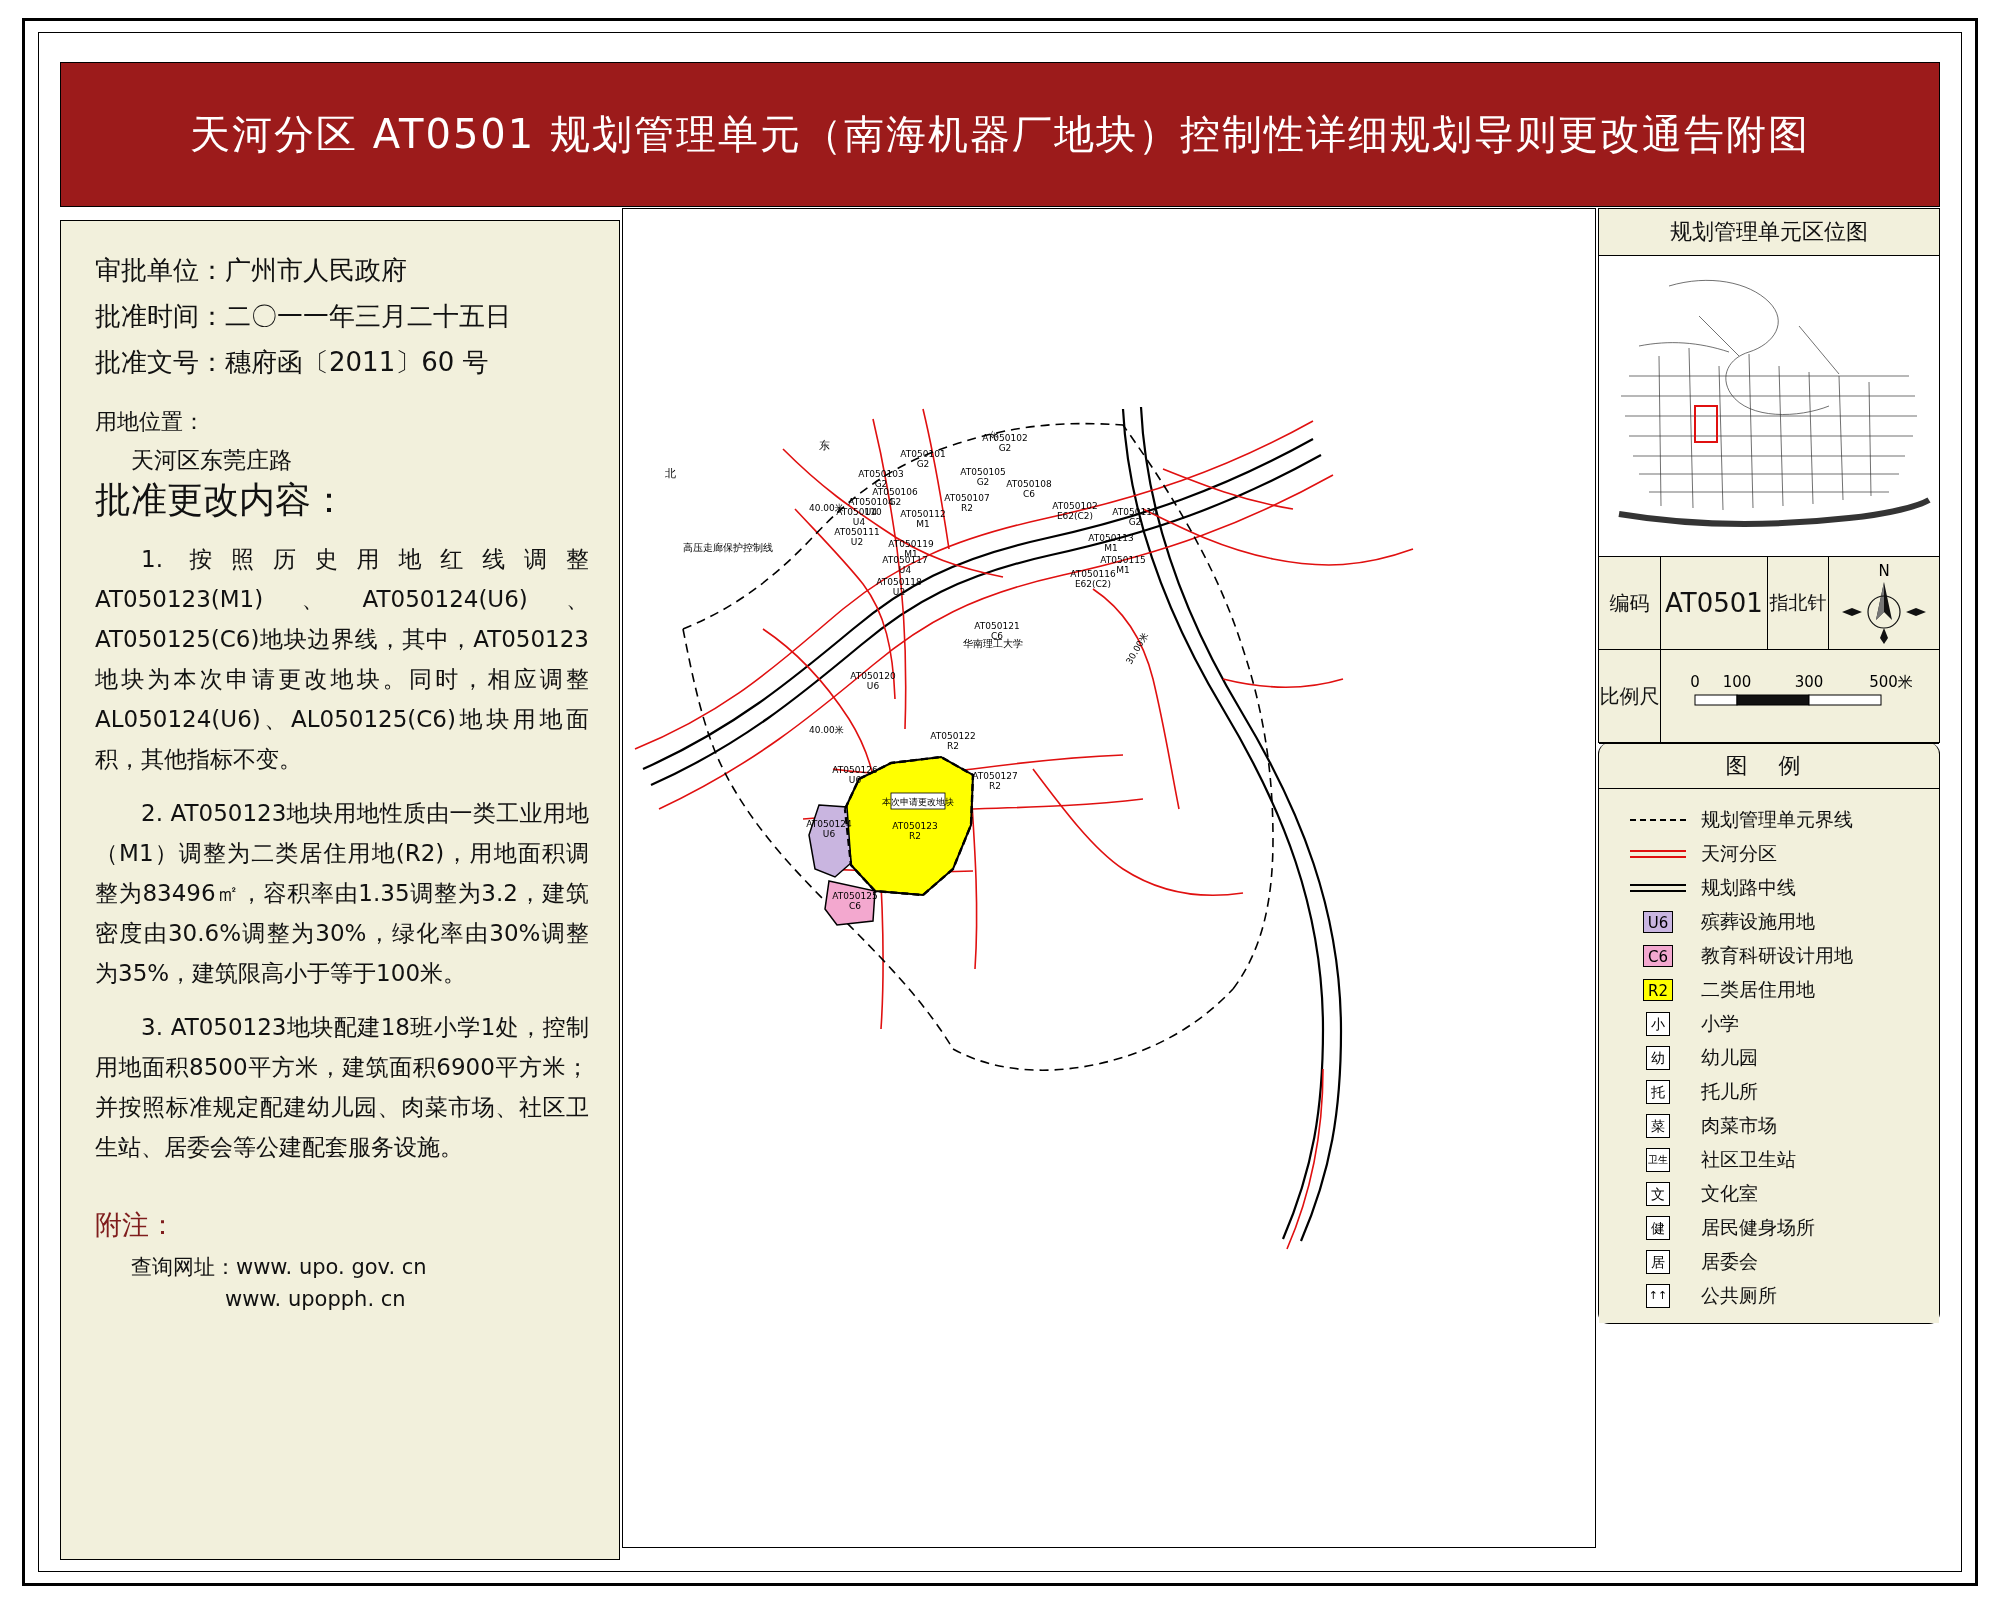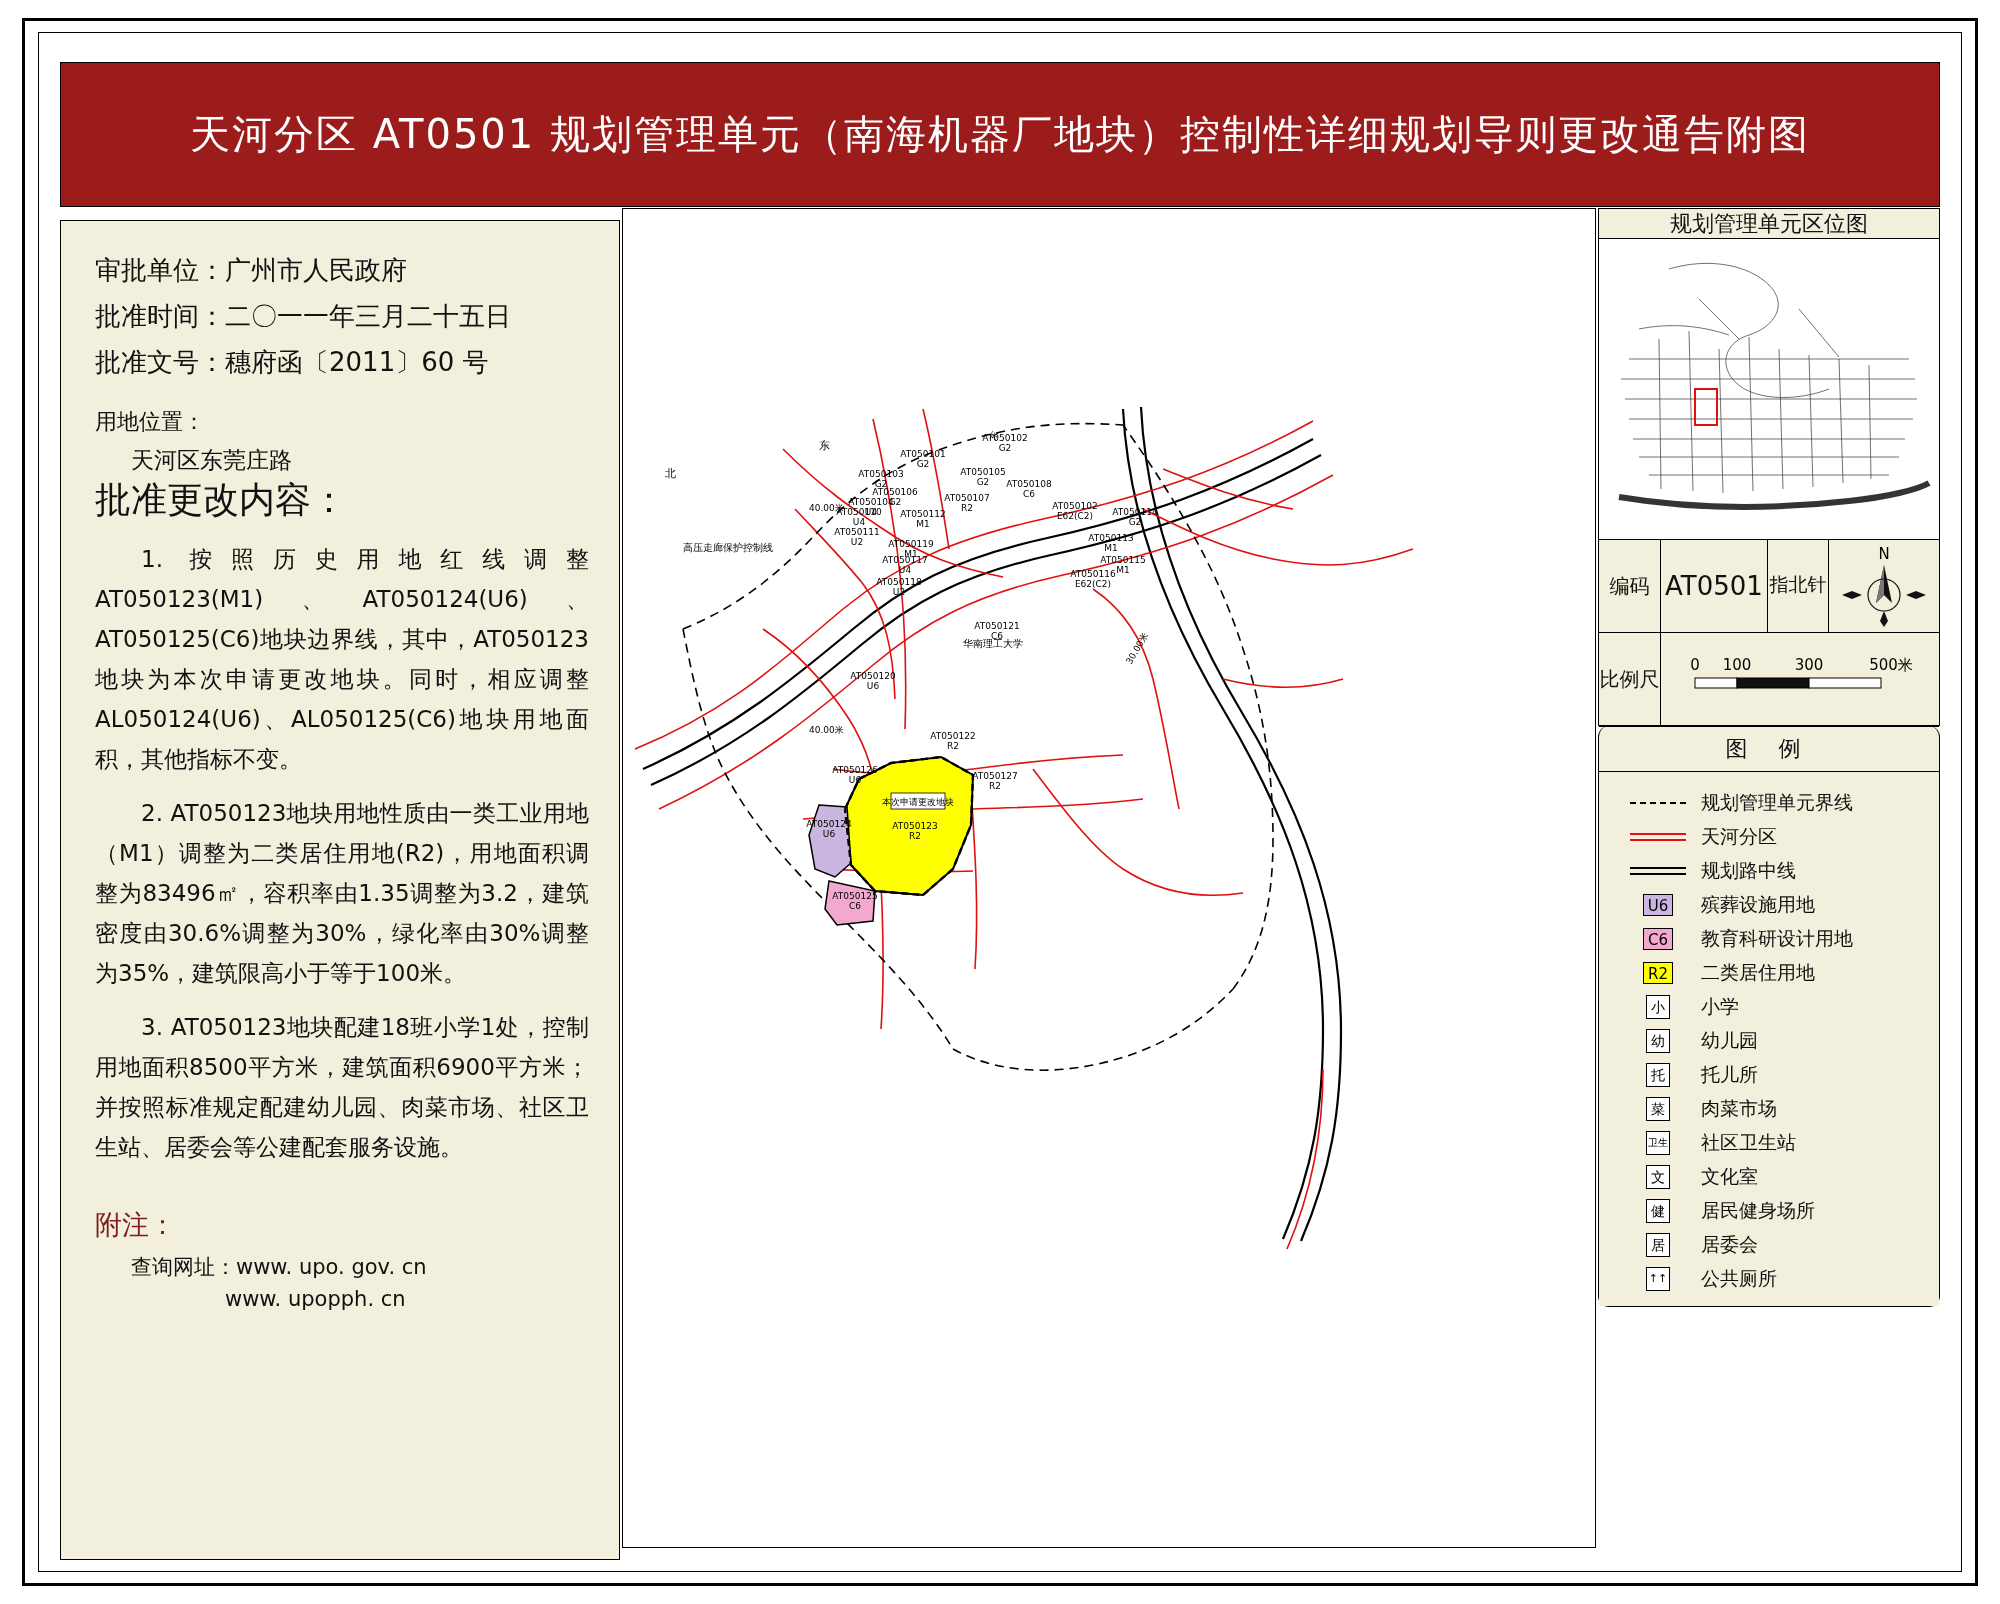--- a/index.html
+++ b/index.html
@@ -24,26 +24,26 @@
   .lp-url{font-size:21px;color:#111;margin-top:10px;margin-left:36px;font-family:"DejaVu Sans","Liberation Sans",sans-serif;}
   .lp-url2{font-size:21px;color:#111;margin-top:6px;margin-left:130px;font-family:"DejaVu Sans","Liberation Sans",sans-serif;}
 
   
   .map-area{position:absolute;left:622px;top:208px;width:974px;height:1340px;background:#ffffff;border:1px solid #000;box-sizing:border-box;overflow:hidden;}
   .map-area svg{position:absolute;left:0;top:0;}
 
   
   .right-col{position:absolute;left:1598px;top:208px;width:342px;height:1340px;}
   .rc-box{border:1px solid #000;box-sizing:border-box;background:#f2f0dc;}
-  .rc-title{height:29px;display:flex;align-items:center;justify-content:center;font-size:22px;color:#111;font-family:"DejaVu Sans","Liberation Sans",sans-serif;}
+  .rc-title{height:46px;display:flex;align-items:center;justify-content:center;font-size:22px;color:#111;font-family:"DejaVu Sans","Liberation Sans",sans-serif;}
   .rc-locmap{height:300px;background:#ffffff;border-top:1px solid #000;position:relative;overflow:hidden;}
   .rc-row{display:flex;border-top:1px solid #000;}
   .rc-cell-lab{width:62px;display:flex;align-items:center;justify-content:center;font-size:20px;color:#111;border-right:1px solid #000;box-sizing:border-box;font-family:"DejaVu Sans","Liberation Sans",sans-serif;line-height:24px;text-align:center;}
   .rc-cell-val{flex:1;display:flex;align-items:center;justify-content:center;font-size:26px;color:#111;box-sizing:border-box;font-family:"DejaVu Sans","Liberation Sans",sans-serif;}
-  .rc-cell-np{width:62px;border-left:1px solid #000;border-right:1px solid #000;display:flex;align-items:center;justify-content:center;font-size:19px;color:#111;line-height:22px;text-align:center;box-sizing:border-box;font-family:Liberation Mono, monospace;}
+  .rc-cell-np{width:62px;border-left:1px solid #000;border-right:1px solid #000;display:flex;align-items:center;justify-content:center;font-size:19px;color:#111;line-height:22px;text-align:center;box-sizing:border-box;font-family:Liberation Serif, serif;}
   .rc-cell-compass{width:110px;display:flex;align-items:center;justify-content:center;box-sizing:border-box;}
   .rc-scale{flex:1;display:flex;align-items:center;justify-content:center;padding:6px 0;}
   .legend-title{height:44px;display:flex;align-items:center;justify-content:center;font-size:22px;letter-spacing:12px;color:#111;border-top:1px solid #000;font-family:"DejaVu Sans","Liberation Sans",sans-serif;}
   .legend-body{background:#f2f0dc;padding:14px 0 10px 0;border-top:1px solid #000;}
   .leg-item{display:flex;align-items:center;height:34px;padding-left:26px;}
   .leg-sym{width:66px;display:flex;align-items:center;justify-content:center;}
   .leg-lab{font-size:19px;color:#111;margin-left:10px;font-family:"DejaVu Sans","Liberation Sans",sans-serif;white-space:nowrap;}
   .chip{display:inline-block;min-width:26px;height:22px;line-height:22px;text-align:center;font-size:15px;border:1px solid #000;box-sizing:border-box;padding:0 4px;color:#000;font-family:"DejaVu Sans","Liberation Sans",sans-serif;}
   .chip.u6{background:#c9b5e0;}
   .chip.c6{background:#f3a8cf;}

